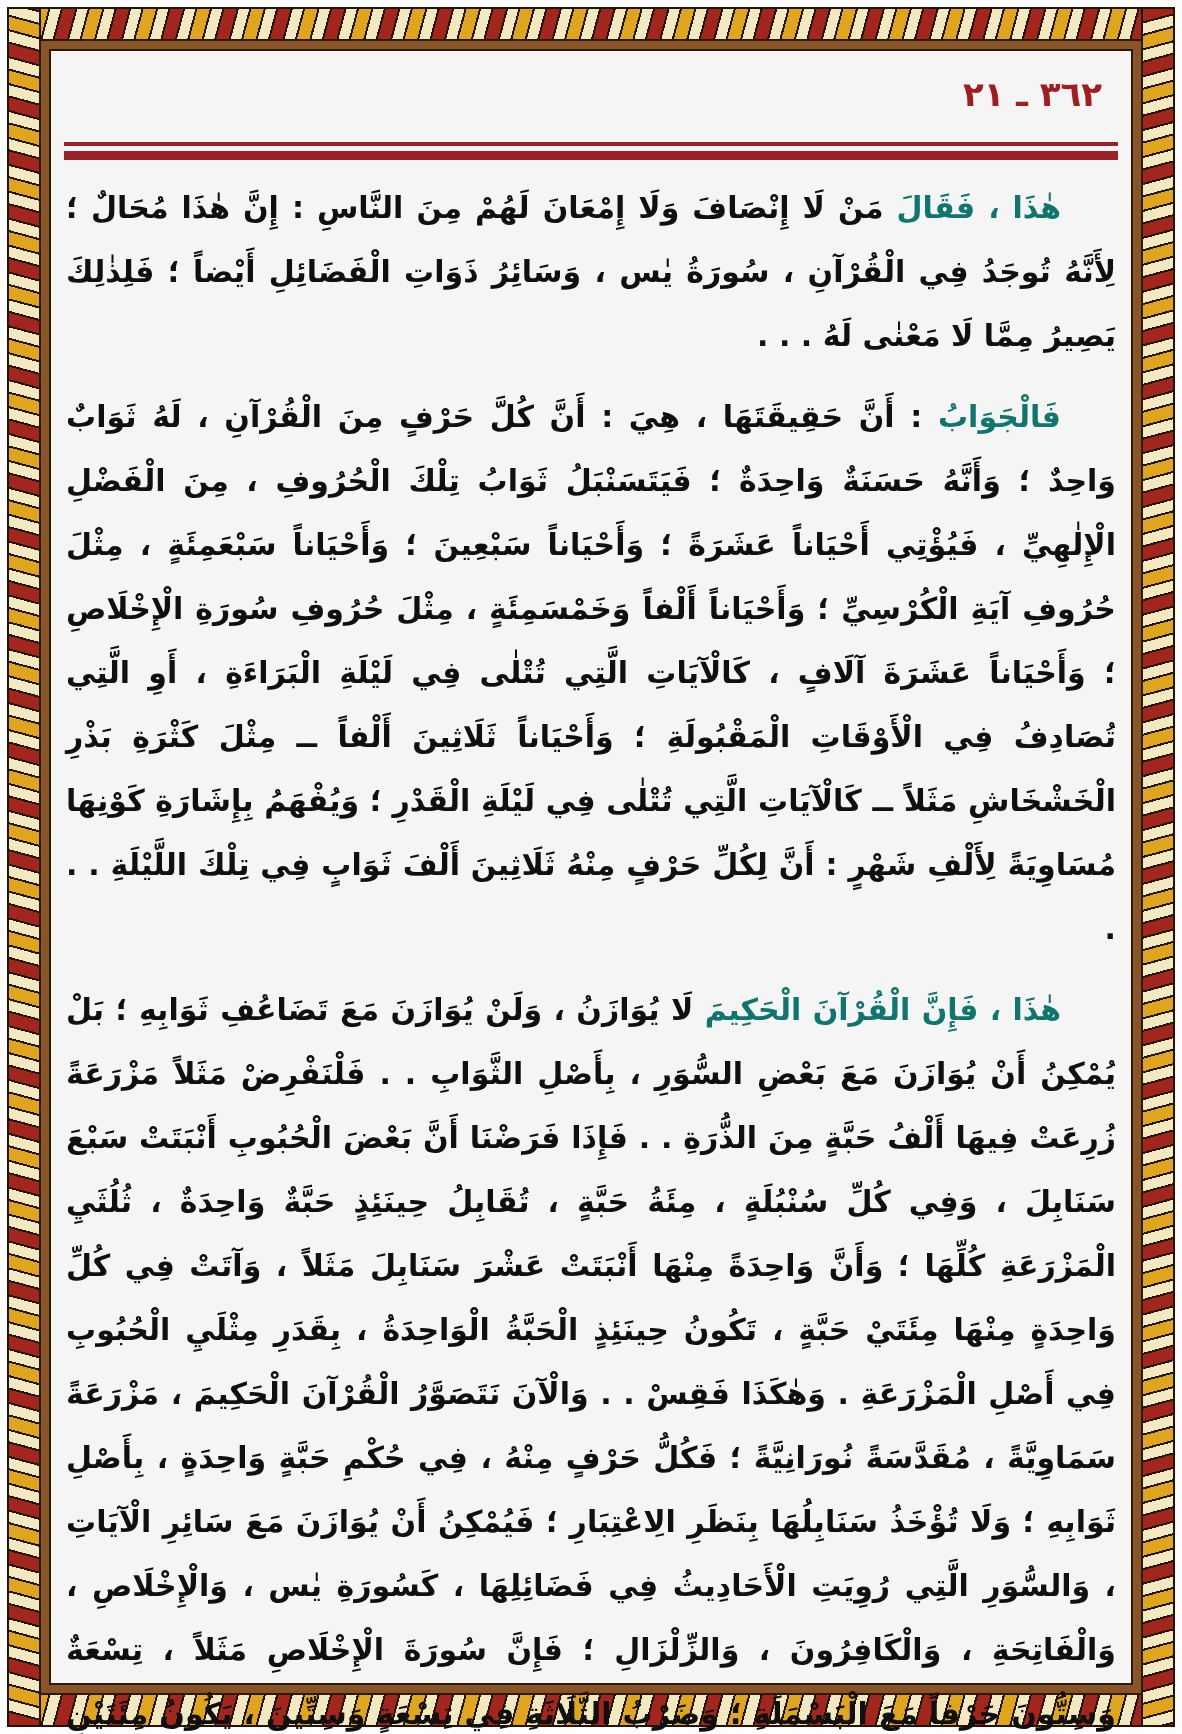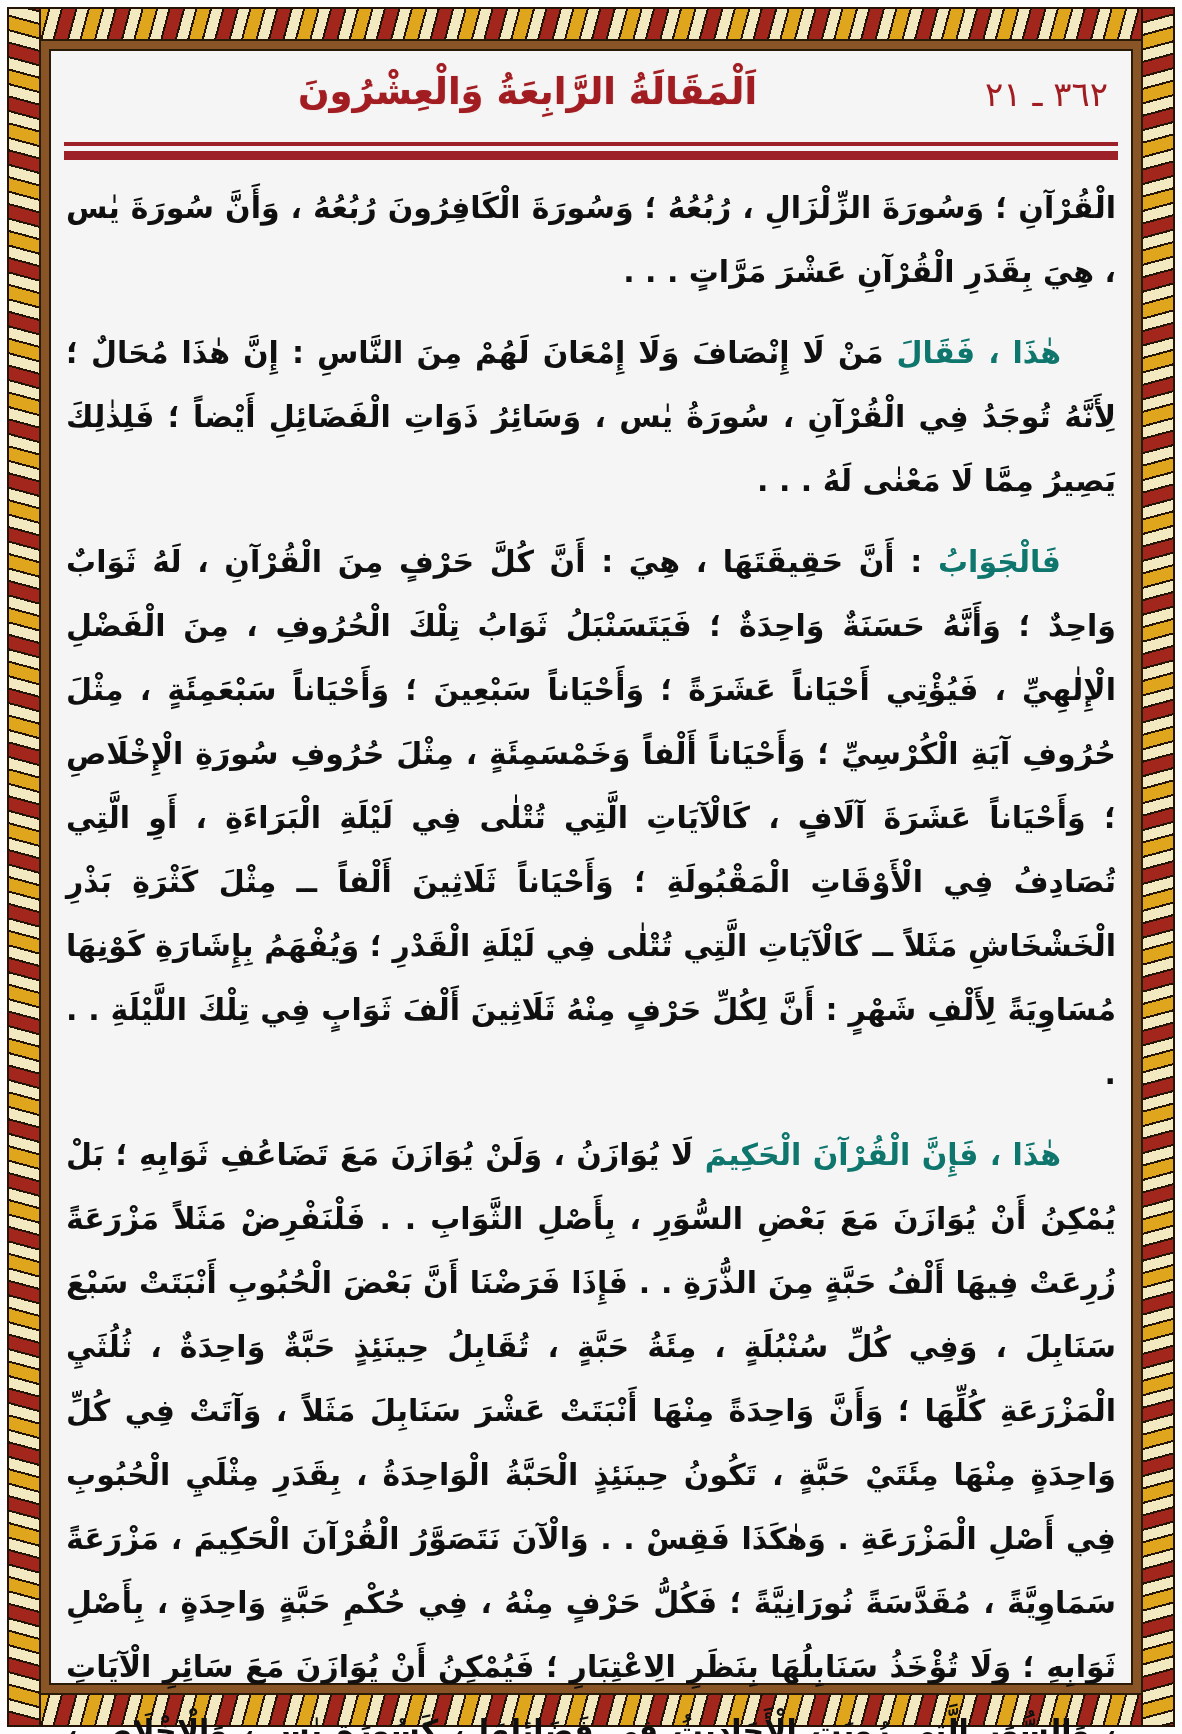--- a/index.html
+++ b/index.html
@@ -38,22 +38,22 @@
     box-shadow:0 0 0 2px #2a1a08, inset 0 0 0 2px #2a1a08;
     background:#f5f5f5;
   }
   
   .content{
     position:absolute;top:56px;left:62px;right:62px;bottom:56px;
     direction:rtl;color:#101010;
   }
   .header{position:relative;height:86px;}
   .page-number{
-    position:absolute;right:12px;top:18px;
-    font-size:34px;font-weight:normal;color:#a11d22;letter-spacing:2px;
+    position:absolute;right:18px;top:18px;
+    font-size:34px;font-weight:bold;color:#a11d22;letter-spacing:2px;
   }
   .doc-title{
     position:absolute;left:44%;top:14px;transform:translateX(-50%);
     font-size:37px;font-weight:bold;color:#a11d22;white-space:nowrap;
     text-shadow:0 0 1px rgba(161,29,34,.45);
   }
   .double-rule{
     height:20px;margin:0 2px 10px 2px;
     background:linear-gradient(#9c2129 0 4px,transparent 4px 9px,#9c2129 9px 18px,transparent 18px);
   }
@@ -74,26 +74,24 @@
   <div class="b-top"></div>
   <div class="b-bottom"></div>
   <div class="b-left"></div>
   <div class="b-right"></div>
   <div class="frame-brown"></div>
 
   <div class="content">
 
     <div class="header">
       <span class="page-number">٣٦٢ ـ ٢١</span>
-      <span class="doc-title">اَلْمَقَالَةُ الرَّابِعَةُ وَالْعِشْرُونَ</span>
     </div>
 
     <div class="double-rule"></div>
 
     <div class="body-text">
-        <p class="para"><span>الْقُرْآنِ ؛ وَسُورَةَ الزِّلْزَالِ ، رُبُعُهُ ؛ وَسُورَةَ الْكَافِرُونَ رُبُعُهُ ، وَأَنَّ سُورَةَ يٰس ، هِيَ بِقَدَرِ الْقُرْآنِ عَشْرَ مَرَّاتٍ . . .</span></p>
         <p class="para indent"><span class="red">هٰذَا ، فَقَالَ</span><span> مَنْ لَا إِنْصَافَ وَلَا إِمْعَانَ لَهُمْ مِنَ النَّاسِ : إِنَّ هٰذَا مُحَالٌ ؛ لِأَنَّهُ تُوجَدُ فِي الْقُرْآنِ ، سُورَةُ يٰس ، وَسَائِرُ ذَوَاتِ الْفَضَائِلِ أَيْضاً ؛ فَلِذٰلِكَ يَصِيرُ مِمَّا لَا مَعْنٰى لَهُ . . .</span></p>
         <p class="para indent"><span class="red">فَالْجَوَابُ</span><span> : أَنَّ حَقِيقَتَهَا ، هِيَ : أَنَّ كُلَّ حَرْفٍ مِنَ الْقُرْآنِ ، لَهُ ثَوَابٌ وَاحِدٌ ؛ وَأَنَّهُ حَسَنَةٌ وَاحِدَةٌ ؛ فَيَتَسَنْبَلُ ثَوَابُ تِلْكَ الْحُرُوفِ ، مِنَ الْفَضْلِ الْإِلٰهِيِّ ، فَيُؤْتِي أَحْيَاناً عَشَرَةً ؛ وَأَحْيَاناً سَبْعِينَ ؛ وَأَحْيَاناً سَبْعَمِئَةٍ ، مِثْلَ حُرُوفِ آيَةِ الْكُرْسِيِّ ؛ وَأَحْيَاناً أَلْفاً وَخَمْسَمِئَةٍ ، مِثْلَ حُرُوفِ سُورَةِ الْإِخْلَاصِ ؛ وَأَحْيَاناً عَشَرَةَ آلَافٍ ، كَالْآيَاتِ الَّتِي تُتْلٰى فِي لَيْلَةِ الْبَرَاءَةِ ، أَوِ الَّتِي تُصَادِفُ فِي الْأَوْقَاتِ الْمَقْبُولَةِ ؛ وَأَحْيَاناً ثَلَاثِينَ أَلْفاً ــ مِثْلَ كَثْرَةِ بَذْرِ الْخَشْخَاشِ مَثَلاً ــ كَالْآيَاتِ الَّتِي تُتْلٰى فِي لَيْلَةِ الْقَدْرِ ؛ وَيُفْهَمُ بِإِشَارَةِ كَوْنِهَا مُسَاوِيَةً لِأَلْفِ شَهْرٍ : أَنَّ لِكُلِّ حَرْفٍ مِنْهُ ثَلَاثِينَ أَلْفَ ثَوَابٍ فِي تِلْكَ اللَّيْلَةِ . . .</span></p>
         <p class="para indent"><span class="red">هٰذَا ، فَإِنَّ الْقُرْآنَ الْحَكِيمَ</span><span> لَا يُوَازَنُ ، وَلَنْ يُوَازَنَ مَعَ تَضَاعُفِ ثَوَابِهِ ؛ بَلْ يُمْكِنُ أَنْ يُوَازَنَ مَعَ بَعْضِ السُّوَرِ ، بِأَصْلِ الثَّوَابِ . . فَلْنَفْرِضْ مَثَلاً مَزْرَعَةً زُرِعَتْ فِيهَا أَلْفُ حَبَّةٍ مِنَ الذُّرَةِ . . فَإِذَا فَرَضْنَا أَنَّ بَعْضَ الْحُبُوبِ أَنْبَتَتْ سَبْعَ سَنَابِلَ ، وَفِي كُلِّ سُنْبُلَةٍ ، مِئَةُ حَبَّةٍ ، تُقَابِلُ حِينَئِذٍ حَبَّةٌ وَاحِدَةٌ ، ثُلُثَيِ الْمَزْرَعَةِ كُلِّهَا ؛ وَأَنَّ وَاحِدَةً مِنْهَا أَنْبَتَتْ عَشْرَ سَنَابِلَ مَثَلاً ، وَآتَتْ فِي كُلِّ وَاحِدَةٍ مِنْهَا مِئَتَيْ حَبَّةٍ ، تَكُونُ حِينَئِذٍ الْحَبَّةُ الْوَاحِدَةُ ، بِقَدَرِ مِثْلَيِ الْحُبُوبِ فِي أَصْلِ الْمَزْرَعَةِ . وَهٰكَذَا فَقِسْ . . وَالْآنَ نَتَصَوَّرُ الْقُرْآنَ الْحَكِيمَ ، مَزْرَعَةً سَمَاوِيَّةً ، مُقَدَّسَةً نُورَانِيَّةً ؛ فَكُلُّ حَرْفٍ مِنْهُ ، فِي حُكْمِ حَبَّةٍ وَاحِدَةٍ ، بِأَصْلِ ثَوَابِهِ ؛ وَلَا تُؤْخَذُ سَنَابِلُهَا بِنَظَرِ الِاعْتِبَارِ ؛ فَيُمْكِنُ أَنْ يُوَازَنَ مَعَ سَائِرِ الْآيَاتِ ، وَالسُّوَرِ الَّتِي رُوِيَتِ الْأَحَادِيثُ فِي فَضَائِلِهَا ، كَسُورَةِ يٰس ، وَالْإِخْلَاصِ ، وَالْفَاتِحَةِ ، وَالْكَافِرُونَ ، وَالزِّلْزَالِ ؛ فَإِنَّ سُورَةَ الْإِخْلَاصِ مَثَلاً ، تِسْعَةٌ وَسِتُّونَ حَرْفاً مَعَ الْبَسْمَلَةِ ؛ وَضَرْبُ الثَّلَاثَةِ فِي تِسْعَةٍ وَسِتِّينَ ، يَكُونُ مِئَتَيْنِ وَسَبْعَةَ أَحْرُفٍ . فَإِذاً إِنَّ حَسَنَاتِ كُلِّ حَرْفٍ مِنْ سُورَةِ الْإِخْلَاصِ ، قَرِيبَةٌ مِنْ أَلْفٍ وَخَمْسِمِئَةِ حَسَنَةٍ ؛</span></p>
       </div>
 
   </div>
 </div>
 
 </body></html>

